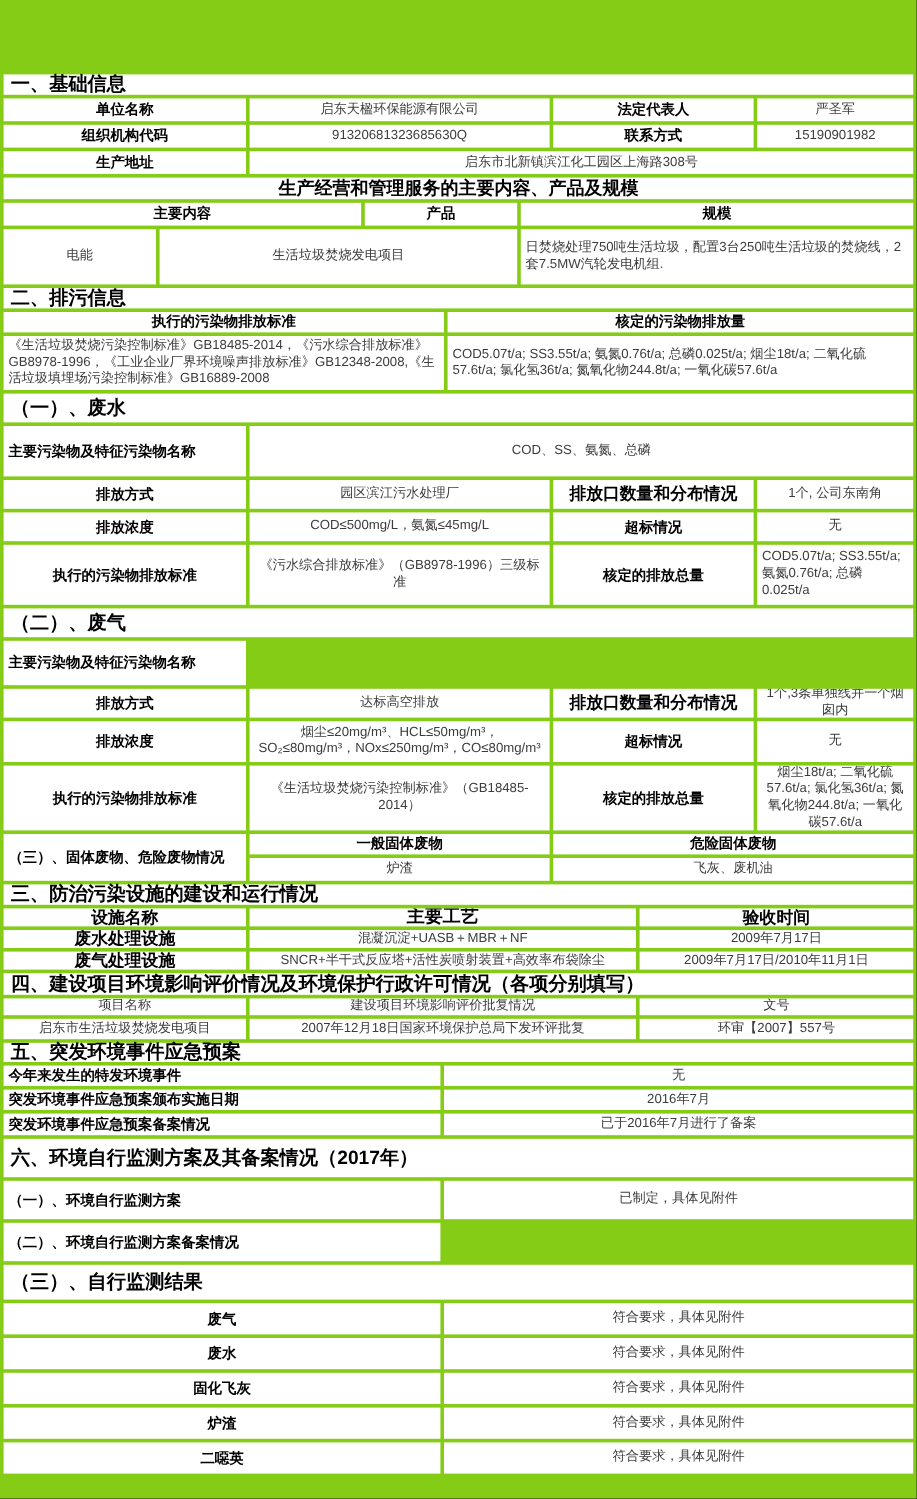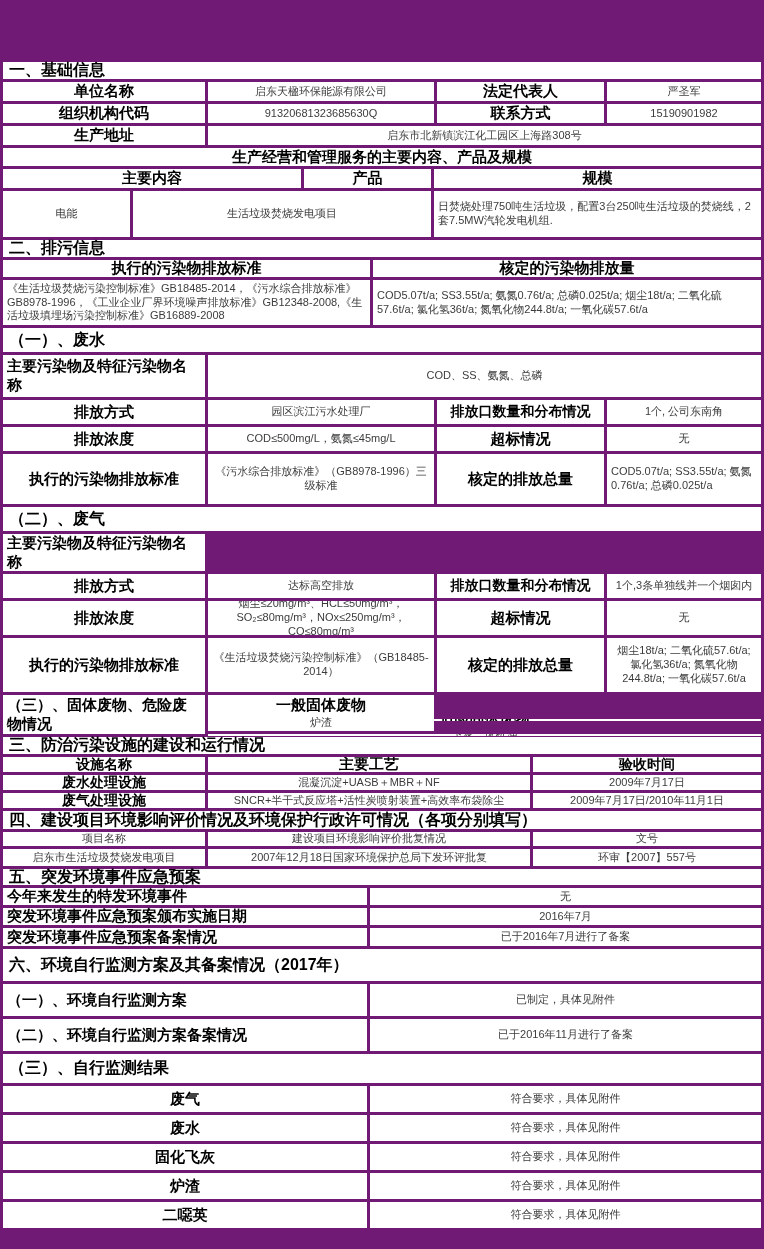--- a/index.html
+++ b/index.html
@@ -1,46 +1,46 @@
 <!DOCTYPE html>
 <html><head>
 <meta charset="utf-8">
 <style>
   * { box-sizing: border-box; margin: 0; padding: 0; }
   html, body { background: #000; }
   body { font-family: "Liberation Sans", sans-serif; }
   .page {
-    width: 764px; height: 1249px; background: #701a75;
+    width: 764px; height: 1249px; background: #84cc16;
     padding: 62px 3px 0 3px; overflow: hidden; position: relative;
   }
   .row { display: flex; gap: 3px; margin-bottom: 3px; }
   .cell {
     background: #fff; display: flex; align-items: center; justify-content: center;
     text-align: center; overflow: hidden; line-height: 1.25; padding: 1px 4px;
   }
-  .lbl { font-weight: bold; font-size: 15px; color: #000; }
+  .lbl { font-weight: bold; font-size: 12px; color: #000; }
   .val { font-size: 11px; color: #3c3c3c; font-family: "Liberation Sans", sans-serif; }
   .left { justify-content: flex-start; text-align: left; }
   .sec {
     background: #fff; font-weight: bold; font-size: 16px; color: #000;
     display: flex; align-items: center; padding: 0 6px; text-align: left;
   }
   .ctr { justify-content: center; text-align: center; font-family: Liberation Serif, serif; }
   
   .w-c1 { width: 202px; flex: none; }
-  .w-c2 { width: 226px; flex: none; }
+  .w-c2 { width: 250px; flex: none; }
   .w-c3 { width: 167px; flex: none; }
   .w-m1 { width: 298px; flex: none; }
   .w-m2 { width: 127px; flex: none; }
   .w-h1 { width: 367px; flex: none; }
   .w-p2 { width: 322px; flex: none; }
   .w-l5 { width: 364px; flex: none; }
   .grow { flex: 1; min-width: 0; }
   .col { display: flex; flex-direction: column; gap: 3px; flex: 1; min-width: 0; }
-  .subrow { display: flex; gap: 3px; flex-direction: column; }
+  .subrow { display: flex; gap: 3px; }
 </style>
 </head>
 <body>
 
 <div class="page">
 
   <div class="row">
       <div class="sec grow" style="height:17px">一、基础信息</div>
     </div>
 
@@ -225,21 +225,20 @@
       <div class="sec grow" style="height:32px">六、环境自行监测方案及其备案情况（2017年）</div>
     </div>
 
   <div class="row" style="height:32px">
     <div class="cell lbl w-l5 left">（一）、环境自行监测方案</div>
     <div class="cell val grow">已制定，具体见附件</div>
   </div>
 
   <div class="row" style="height:32px">
     <div class="cell lbl w-l5 left">（二）、环境自行监测方案备案情况</div>
-    <div class="cell val grow">已于2016年11月进行了备案</div>
   </div>
 
   <div class="row">
       <div class="sec grow" style="height:29px">（三）、自行监测结果</div>
     </div>
 
   <div class="row" style="height:26px">
     <div class="cell lbl w-l5">废气</div>
     <div class="cell val grow">符合要求，具体见附件</div>
   </div>

